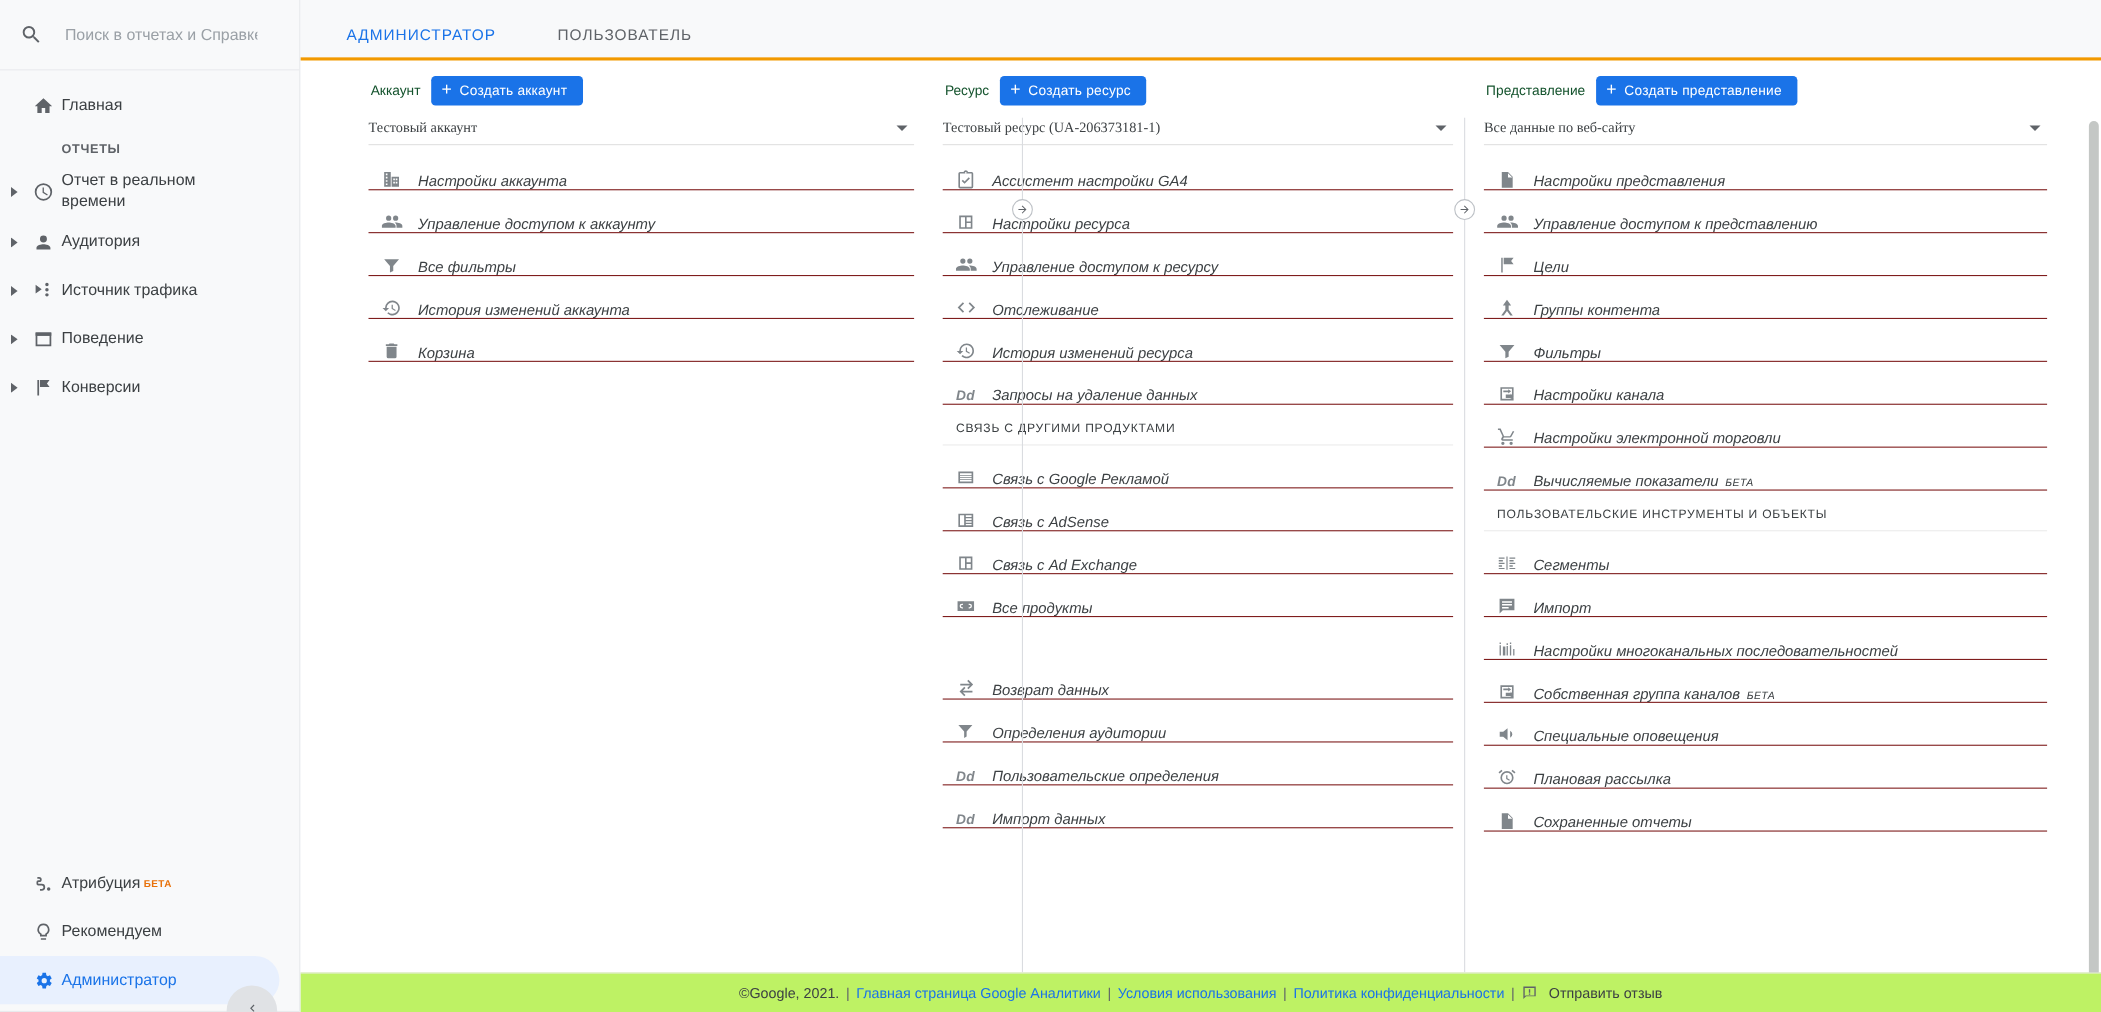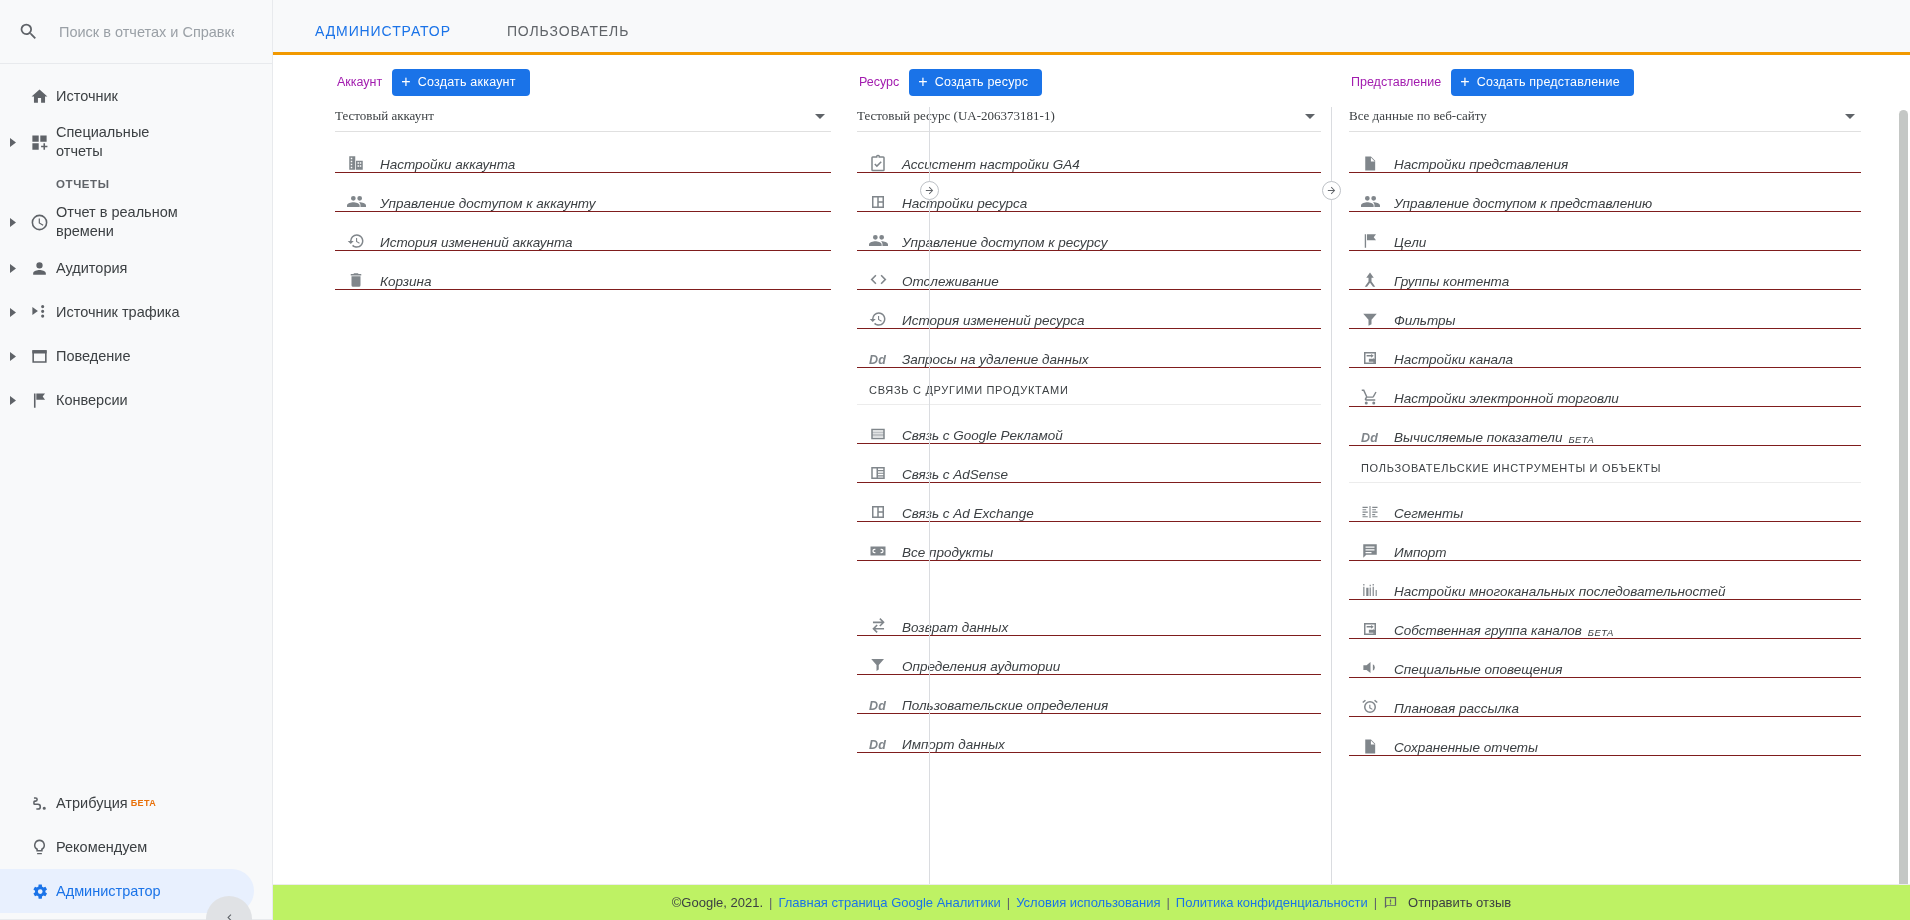--- a/index.html
+++ b/index.html
@@ -91,21 +91,21 @@
     position: relative; padding-top: 10px;
   }
   .col-acct { width: 558px; padding-left: 62px; }
   .col-prop { width: 490px; padding-left: 26px; }
   .col-view { width: 540px; padding-left: 28px; }
 
   .col-head {
     display: flex; align-items: center; gap: 10px; height: 34px;
     padding-left: 2px;
   }
-  .col-head-label { font-size: 12.5px; color: #a21caf; text-align: center; }
+  .col-head-label { font-size: 12.5px; color: #14532d; text-align: center; }
   .create-btn {
     display: inline-flex; align-items: center; gap: 7px;
     background: #1a73e8; color: #fff; border: none; border-radius: 4px;
     height: 27px; padding: 0 14px 0 9px; font-size: 12.5px;
     font-family: inherit; font-weight: 500; cursor: pointer; letter-spacing: .2px;
   }
   .create-btn .plus { font-size: 16px; line-height: 0; font-weight: 400; }
 
   .selector {
     display: flex; align-items: center; justify-content: space-between;
@@ -187,36 +187,23 @@
 
   <div class="nav-list">
 
     <div class="nav-item">
       <span class="nav-arrow"></span>
       <span class="nav-ico">
         <svg width="19" height="19" viewBox="0 0 24 24">
             <path d="M10 20v-6h4v6h5v-8h3L12 3 2 12h3v8z"></path>
           </svg>
       </span>
-      <span class="nav-label">Источник</span>
-    </div>
-
-    <div class="nav-item">
-      <span class="nav-arrow">
-        <svg width="7" height="9" viewBox="0 0 7 9">
-            <path fill="#5f6368" d="M0 0l6 4.5L0 9z"></path>
-          </svg>
-      </span>
-      <span class="nav-ico">
-        <svg width="19" height="19" viewBox="0 0 24 24">
-            <path d="M3 3h8v8H3zM13 3h8v8h-8zM3 13h8v8H3zM17 13h2v3h3v2h-3v3h-2v-3h-3v-2h3z"></path>
-          </svg>
-      </span>
-      <span class="nav-label">Специальные отчеты</span>
-    </div>
+      <span class="nav-label">Главная</span>
+    </div>
+
 
     <div class="nav-section">ОТЧЕТЫ</div>
 
     <div class="nav-item">
       <span class="nav-arrow">
         <svg width="7" height="9" viewBox="0 0 7 9">
             <path fill="#5f6368" d="M0 0l6 4.5L0 9z"></path>
           </svg>
       </span>
       <span class="nav-ico">
@@ -360,20 +347,28 @@
           </span>
           <span class="row-label">Настройки аккаунта</span>
         </div>
         <div class="row">
           <span class="row-ico">
             <svg width="19" height="19" viewBox="0 0 24 24">
                 <path d="M8 11a3 3 0 1 0 0-6 3 3 0 0 0 0 6m8 0a3 3 0 1 0 0-6 3 3 0 0 0 0 6M8 13c-2.7 0-8 1.3-8 4v2h16v-2c0-2.7-5.3-4-8-4m8 0c-.3 0-.7 0-1.1.1 1.3.9 2.1 2.1 2.1 3.9v2h7v-2c0-2.7-5.3-4-8-4"></path>
               </svg>
           </span>
           <span class="row-label">Управление доступом к аккаунту</span>
+        </div>
+        <div class="row">
+          <span class="row-ico">
+            <svg width="18" height="18" viewBox="0 0 24 24">
+                <path d="M3 5h18l-7 8v6l-4 2v-8z"></path>
+              </svg>
+          </span>
+          <span class="row-label">Все фильтры</span>
         </div>
         <div class="row">
           <span class="row-ico">
             <svg width="18" height="18" viewBox="0 0 24 24">
                 <path d="M13 3a9 9 0 0 0-9 9H1l4 4 4-4H6a7 7 0 1 1 7 7 7 7 0 0 1-4.9-2l-1.4 1.5A9 9 0 1 0 13 3m-1 5v5l4.3 2.5.7-1.2-3.5-2.1V8z"></path>
               </svg>
           </span>
           <span class="row-label">История изменений аккаунта</span>
         </div>
         <div class="row">

